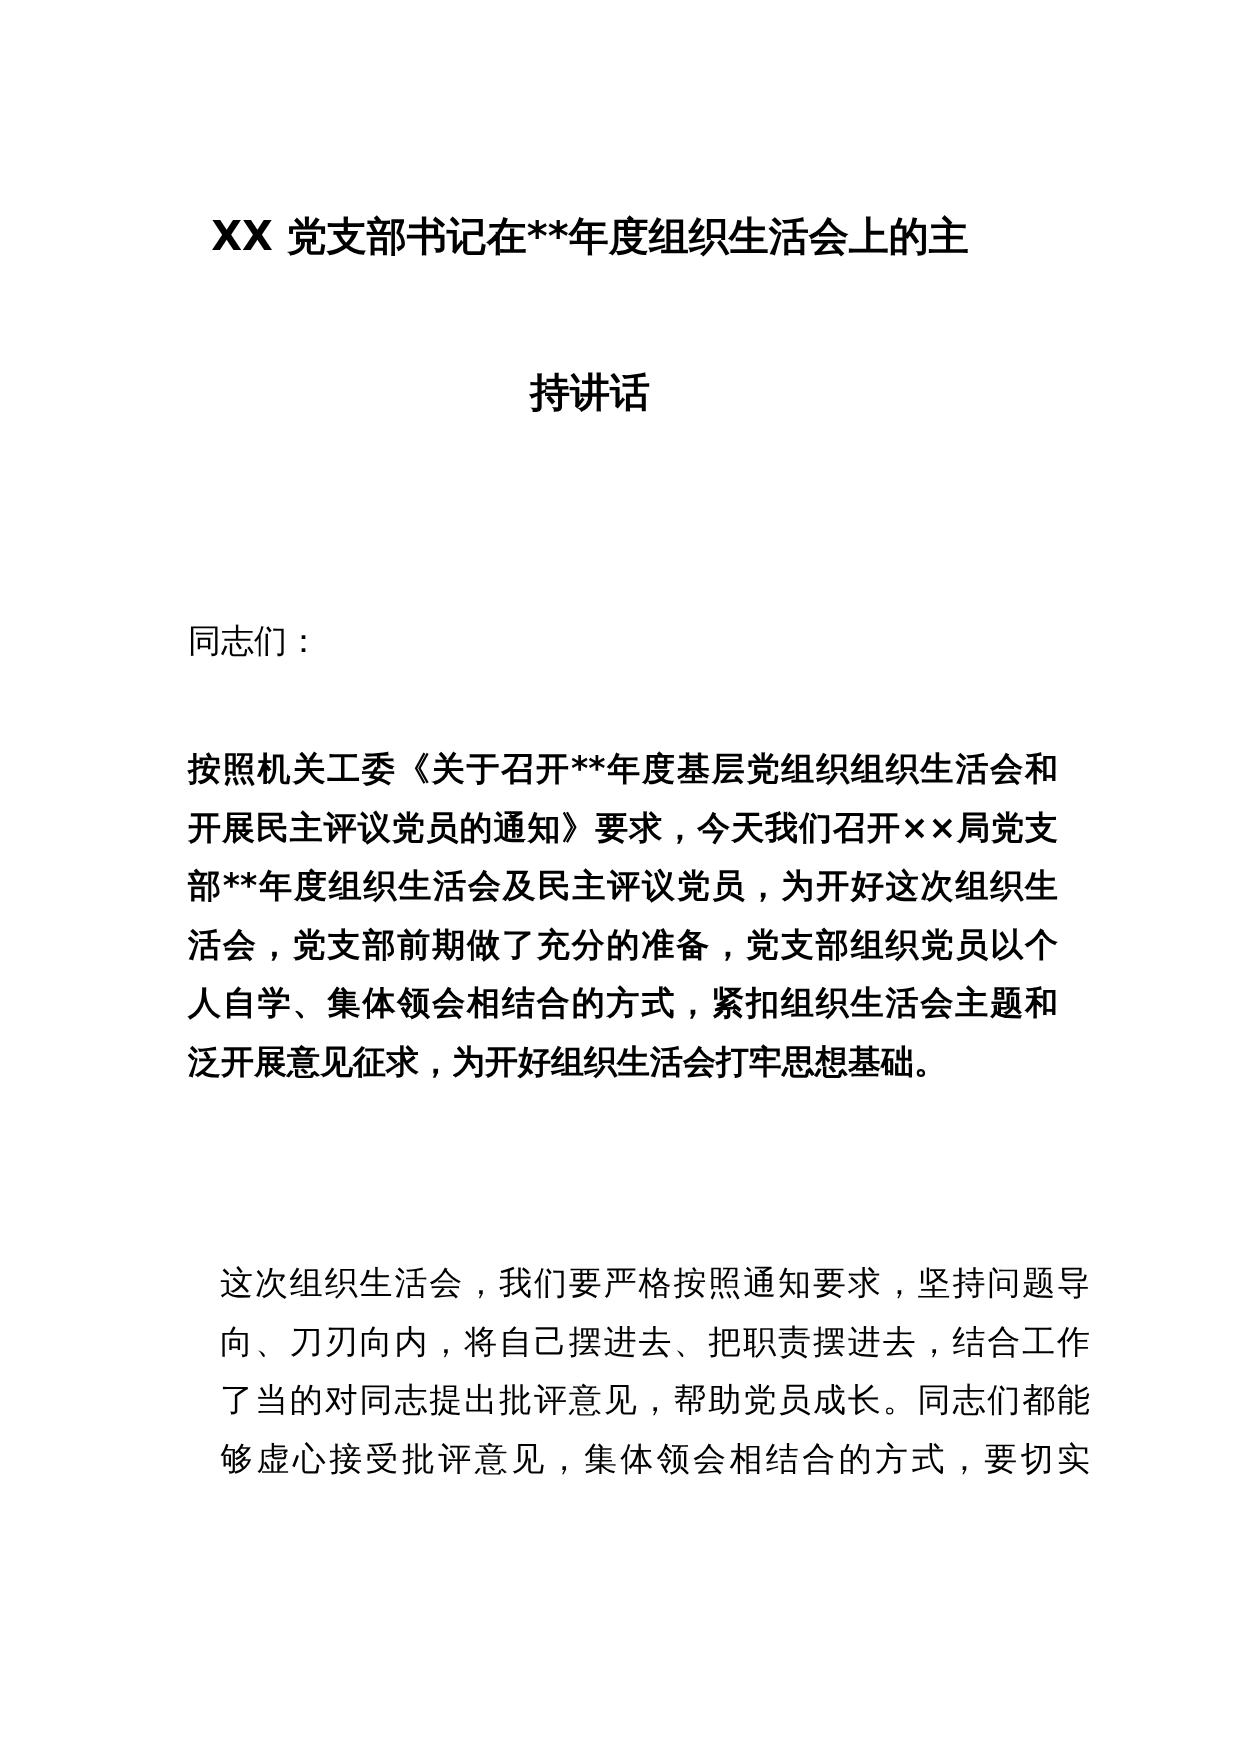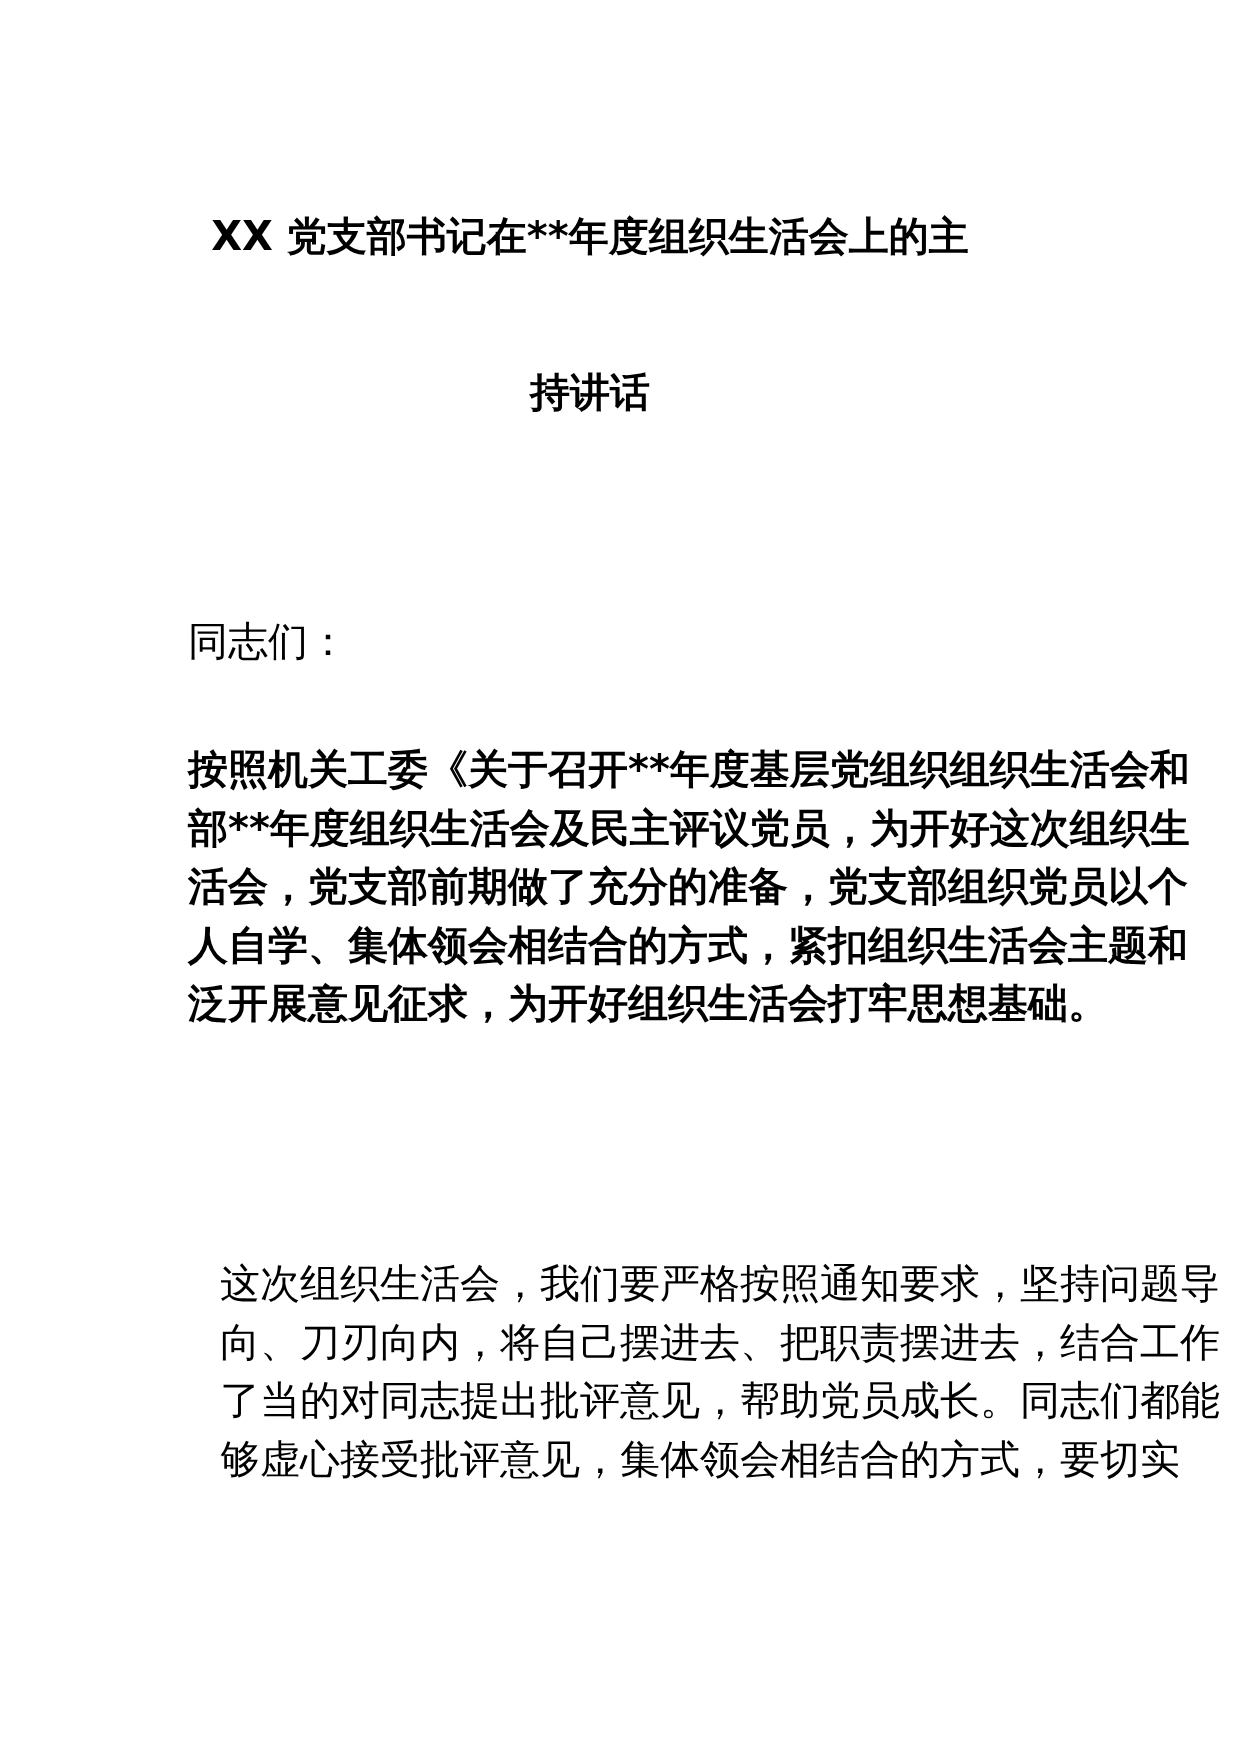--- a/index.html
+++ b/index.html
@@ -1,36 +1,37 @@
 <!DOCTYPE html>
 <html><head>
   <meta charset="utf-8">
   <style>
     html, body { margin: 0; padding: 0; background: #ffffff; }
     body { width: 1240px; height: 1754px; position: relative; overflow: hidden; font-family: "DejaVu Sans", sans-serif; color: #000; }
     .title { position: absolute; left: 0; width: 1180px; text-align: center; font-weight: bold; font-size: 40px; line-height: 48px; }
     .title-1 { top: 212px; }
     .title-2 { top: 368px; }
-    .body-text { position: absolute; left: 188px; width: 870px; font-size: 40px; line-height: 58.5px; text-align: justify; }
+    .body-text { position: absolute; left: 188px; width: 870px; font-size: 33px; line-height: 58.5px; text-align: justify; }
     .salutation { top: 612px; }
     .p1 { top: 740px; font-weight: bold; }
     .p2 { top: 1254px; margin-left: 32px; }
     .line { display: block; white-space: nowrap; text-align-last: justify; }
   </style>
 </head>
 <body>
 
 <div>
   <div class="title title-1">XX 党支部书记在**年度组织生活会上的主</div>
   <div class="title title-2">持讲话</div>
 
   <div class="body-text salutation">同志们：</div>
 
   <div class="body-text p1">
     <span class="line">按照机关工委《关于召开**年度基层党组织组织生活会和</span>
+    <span class="line">开展民主评议党员的通知》要求，今天我们召开××局党支</span>
     <span class="line">部**年度组织生活会及民主评议党员，为开好这次组织生</span>
     <span class="line">活会，党支部前期做了充分的准备，党支部组织党员以个</span>
     <span class="line">人自学、集体领会相结合的方式，紧扣组织生活会主题和</span>
     <span class="line" style="text-align-last:left">泛开展意见征求，为开好组织生活会打牢思想基础。</span>
   </div>
 
   <div class="body-text p2">
     <span class="line">这次组织生活会，我们要严格按照通知要求，坚持问题导</span>
     <span class="line">向、刀刃向内，将自己摆进去、把职责摆进去，结合工作</span>
     <span class="line">了当的对同志提出批评意见，帮助党员成长。同志们都能</span>

